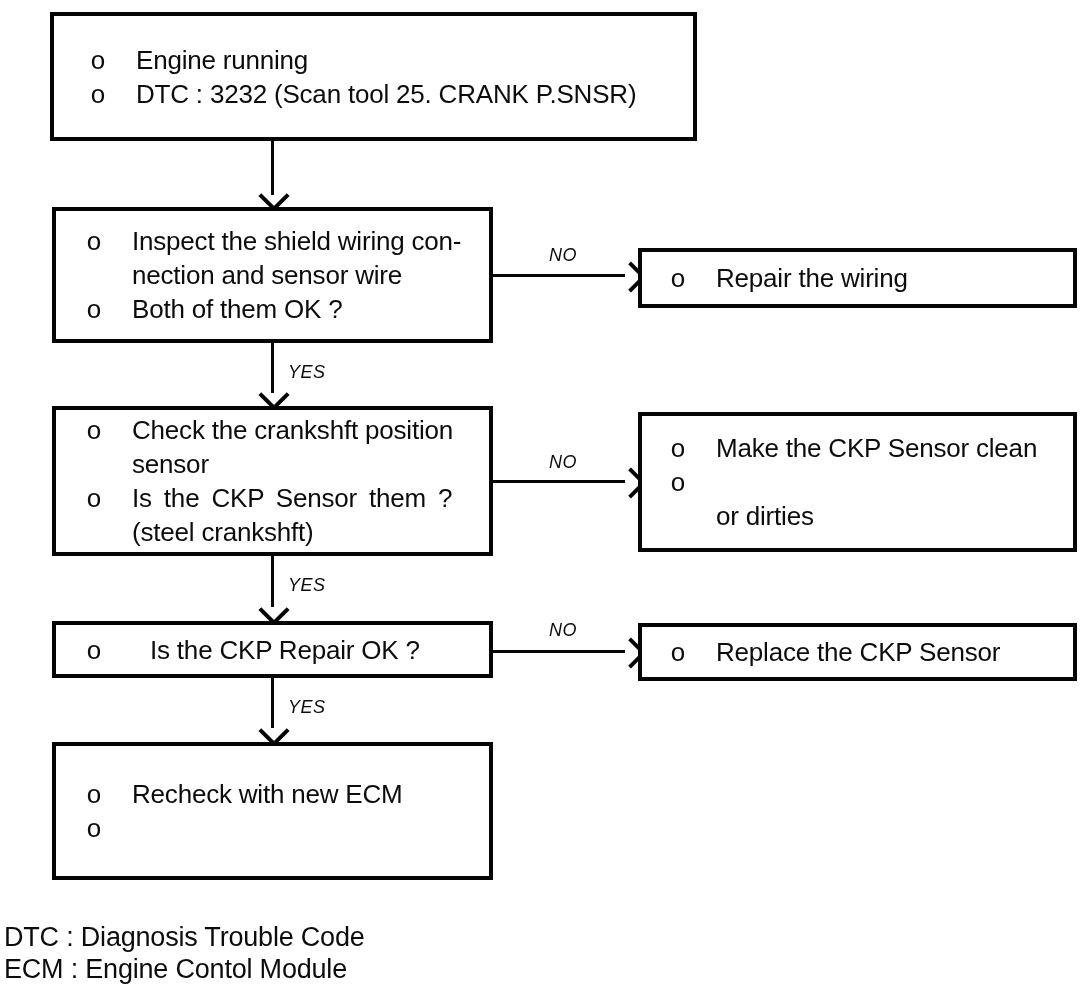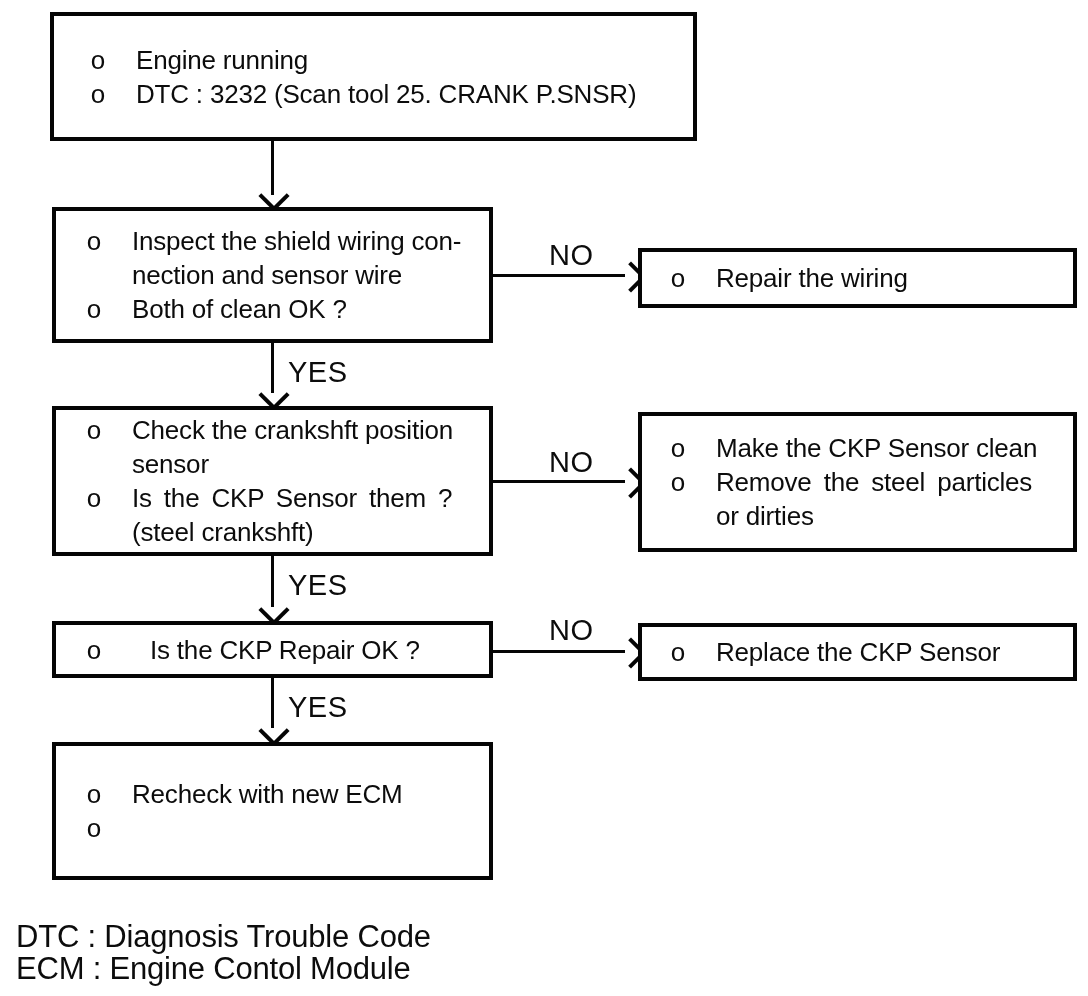--- a/index.html
+++ b/index.html
@@ -14,22 +14,22 @@
   .pad-lg{padding-left:36px;}
   .just{word-spacing:5px;}
   .vline{position:absolute;width:3px;background:#050505;}
   .hline{position:absolute;height:3px;background:#050505;}
   .chev-down{position:absolute;width:18px;height:18px;
              border-left:4px solid #050505;border-bottom:4px solid #050505;
              transform:rotate(-45deg);}
   .chev-right{position:absolute;width:18px;height:18px;
               border-top:4px solid #050505;border-right:4px solid #050505;
               transform:rotate(45deg);}
-  .edge-label{position:absolute;font-size:29px;line-height:27px;letter-spacing:0.5px;}
-  .footnotes{position:absolute;left:16px;top:921px;font-size:31px;line-height:32px;
+  .edge-label{position:absolute;font-size:18px;line-height:27px;letter-spacing:0.5px;font-style:italic;}
+  .footnotes{position:absolute;left:4px;top:921px;font-size:27px;line-height:32px;
              letter-spacing:-0.2px;}
 </style>
 </head>
 <body>
 
 <div class="stage">
 
   <div class="node pad-lg" style="left:50px;top:12px;width:647px;height:129px;">
     <div class="line">
       <span class="bullet">o</span>
@@ -48,21 +48,21 @@
     <div class="line">
       <span class="bullet">o</span>
       <span>Inspect the shield wiring con-</span>
     </div>
     <div class="line">
       <span class="bullet"></span>
       <span>nection and sensor wire</span>
     </div>
     <div class="line">
       <span class="bullet">o</span>
-      <span>Both of clean OK ?</span>
+      <span>Both of them OK ?</span>
     </div>
   </div>
 
   <div class="hline" style="left:493px;top:274px;width:132px;"></div>
   <div class="chev-right" style="left:620px;top:266px;"></div>
   <div class="edge-label" style="left:549px;top:242px;">NO</div>
 
   <div class="node" style="left:638px;top:248px;width:439px;height:60px;padding-left:28px;">
     <div class="line">
       <span class="bullet">o</span>
@@ -97,21 +97,20 @@
   <div class="chev-right" style="left:620px;top:472px;"></div>
   <div class="edge-label" style="left:549px;top:449px;">NO</div>
 
   <div class="node" style="left:638px;top:412px;width:439px;height:140px;padding-left:28px;">
     <div class="line">
       <span class="bullet">o</span>
       <span>Make the CKP Sensor clean</span>
     </div>
     <div class="line just">
       <span class="bullet">o</span>
-      <span>Remove the steel particles</span>
     </div>
     <div class="line">
       <span class="bullet"></span>
       <span>or dirties</span>
     </div>
   </div>
 
   <div class="vline" style="left:271px;top:556px;height:51px;"></div>
   <div class="chev-down" style="left:263px;top:599px;"></div>
   <div class="edge-label" style="left:288px;top:572px;">YES</div>

